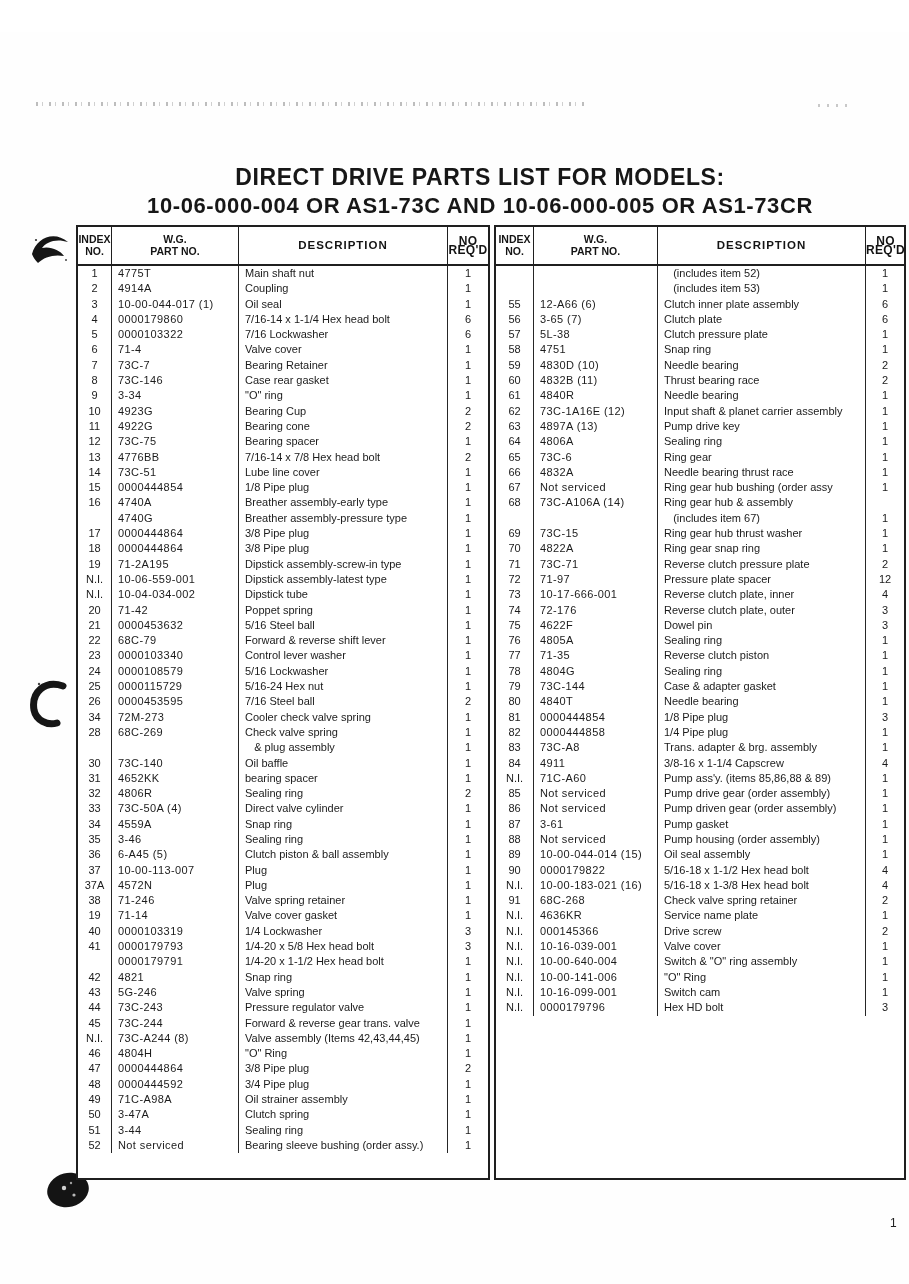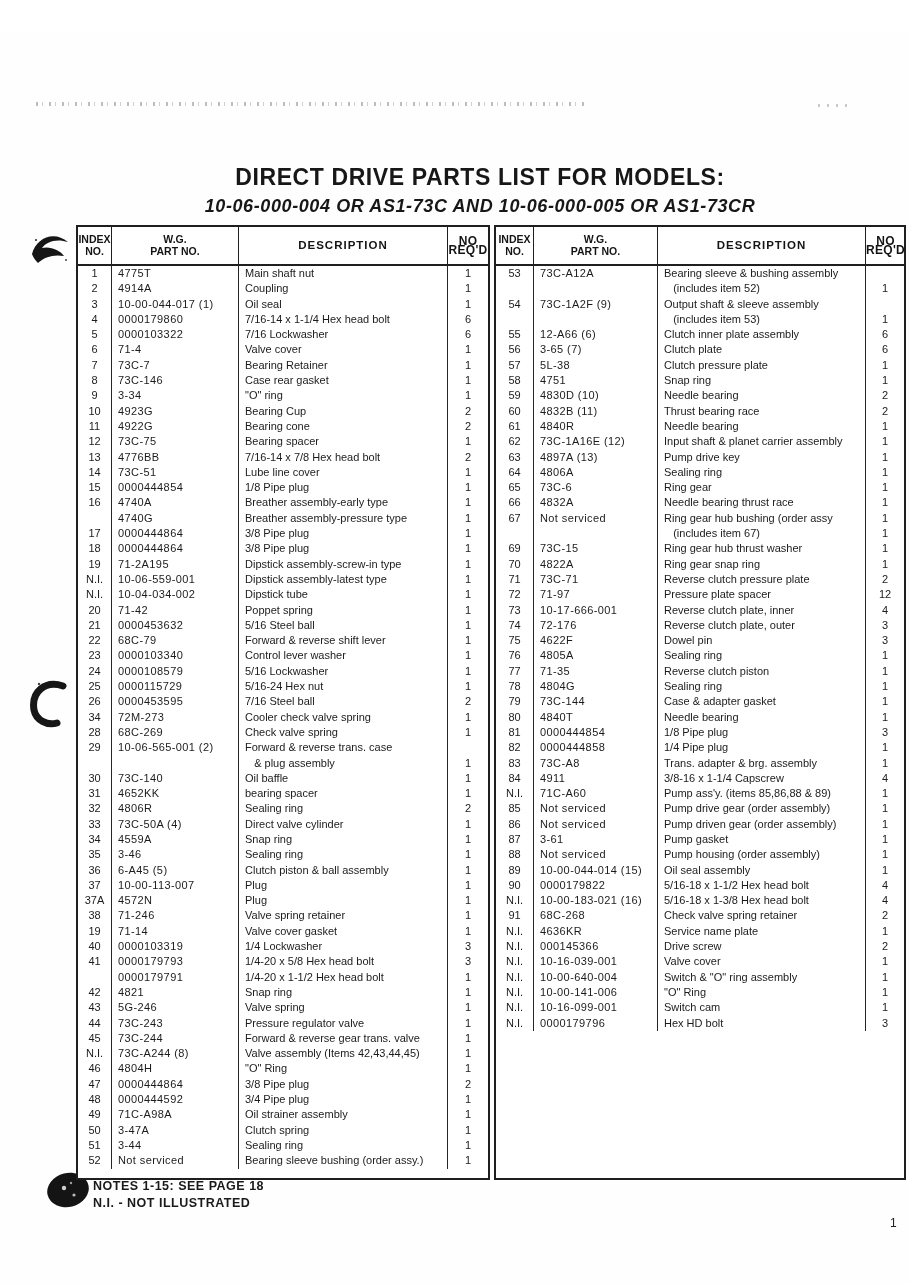--- a/index.html
+++ b/index.html
@@ -13,21 +13,21 @@
     background:repeating-linear-gradient(90deg,#555 0 2px,transparent 2px 6px,#888 6px 7px,transparent 7px 13px);
     filter:blur(.4px);
   }
   .noise-dots{position:absolute;left:818px;top:72px;width:30px;height:3px;opacity:.35;
     background:repeating-linear-gradient(90deg,#666 0 2px,transparent 2px 9px);}
   .title{
     position:absolute;left:50px;top:130px;width:860px;text-align:center;
     font-weight:bold;color:#171717;letter-spacing:.6px;
   }
   .title .t1{font-size:23px;line-height:30px;}
-  .title .t2{font-size:18px;line-height:28px;font-style:italic;}
+  .title .t2{font-size:22px;line-height:28px;}
   
   .ptable{
     position:absolute;top:193px;border:2px solid #1f1f1f;background:#fff;
     height:955px;box-sizing:border-box;
   }
   .ptable.left{left:76px;width:414px;}
   .ptable.right{left:494px;width:412px;}
   .thead{
     display:grid;height:39px;border-bottom:2px solid #1f1f1f;box-sizing:border-box;
   }
@@ -284,26 +284,20 @@
           <div class="cell-desc">Cooler check valve spring</div>
           <div class="cell-qty">1</div>
         </div>
         <div class="trow">
           <div class="cell-index">28</div>
           <div class="cell-part">68C-269</div>
           <div class="cell-desc">Check valve spring</div>
           <div class="cell-qty">1</div>
         </div>
         <div class="trow">
-          <div class="cell-index">29</div>
-          <div class="cell-part">10-06-565-001 (2)</div>
-          <div class="cell-desc">Forward &amp; reverse trans. case</div>
-          <div class="cell-qty"></div>
-        </div>
-        <div class="trow">
           <div class="cell-index"></div>
           <div class="cell-part"></div>
           <div class="cell-desc">   &amp; plug assembly</div>
           <div class="cell-qty">1</div>
         </div>
         <div class="trow">
           <div class="cell-index">30</div>
           <div class="cell-part">73C-140</div>
           <div class="cell-desc">Oil baffle</div>
           <div class="cell-qty">1</div>
@@ -466,36 +460,24 @@
       <div class="hcell">INDEX
 NO.</div>
       <div class="hcell">W.G.
 PART NO.</div>
       <div class="hcell desc">DESCRIPTION</div>
       <div class="hcell qty">NO
 REQ'D</div>
     </div>
     <div class="tbody fill">
         <div class="trow">
-          <div class="cell-index">53</div>
-          <div class="cell-part">73C-A12A</div>
-          <div class="cell-desc">Bearing sleeve &amp; bushing assembly</div>
-          <div class="cell-qty"></div>
-        </div>
-        <div class="trow">
           <div class="cell-index"></div>
           <div class="cell-part"></div>
           <div class="cell-desc">   (includes item 52)</div>
           <div class="cell-qty">1</div>
-        </div>
-        <div class="trow">
-          <div class="cell-index">54</div>
-          <div class="cell-part">73C-1A2F (9)</div>
-          <div class="cell-desc">Output shaft &amp; sleeve assembly</div>
-          <div class="cell-qty"></div>
         </div>
         <div class="trow">
           <div class="cell-index"></div>
           <div class="cell-part"></div>
           <div class="cell-desc">   (includes item 53)</div>
           <div class="cell-qty">1</div>
         </div>
         <div class="trow">
           <div class="cell-index">55</div>
           <div class="cell-part">12-A66 (6)</div>
@@ -568,20 +550,26 @@
           <div class="cell-desc">Needle bearing thrust race</div>
           <div class="cell-qty">1</div>
         </div>
         <div class="trow">
           <div class="cell-index">67</div>
           <div class="cell-part">Not serviced</div>
           <div class="cell-desc">Ring gear hub bushing (order assy</div>
           <div class="cell-qty">1</div>
         </div>
         <div class="trow">
+          <div class="cell-index">68</div>
+          <div class="cell-part">73C-A106A (14)</div>
+          <div class="cell-desc">Ring gear hub &amp; assembly</div>
+          <div class="cell-qty"></div>
+        </div>
+        <div class="trow">
           <div class="cell-index"></div>
           <div class="cell-part"></div>
           <div class="cell-desc">   (includes item 67)</div>
           <div class="cell-qty">1</div>
         </div>
         <div class="trow">
           <div class="cell-index">69</div>
           <div class="cell-part">73C-15</div>
           <div class="cell-desc">Ring gear hub thrust washer</div>
           <div class="cell-qty">1</div>
@@ -768,20 +756,16 @@
         </div>
         <div class="trow">
           <div class="cell-index">N.I.</div>
           <div class="cell-part">0000179796</div>
           <div class="cell-desc">Hex HD bolt</div>
           <div class="cell-qty">3</div>
         </div>
       </div>
   </div>
 
-  <div class="notes">
-    <div>NOTES 1-15: SEE PAGE 18</div>
-    <div>N.I. - NOT ILLUSTRATED</div>
-  </div>
 
   <div class="pageno">1</div>
 
 </div>
 
 </body></html>

